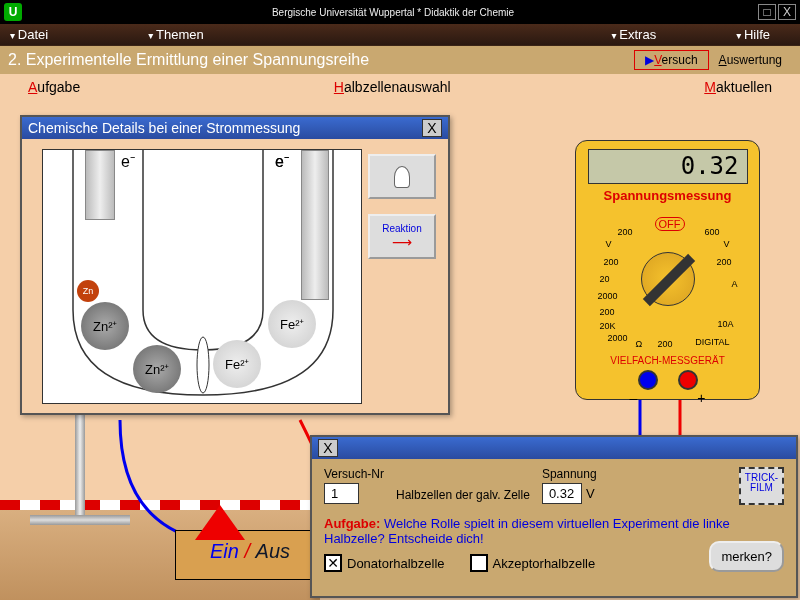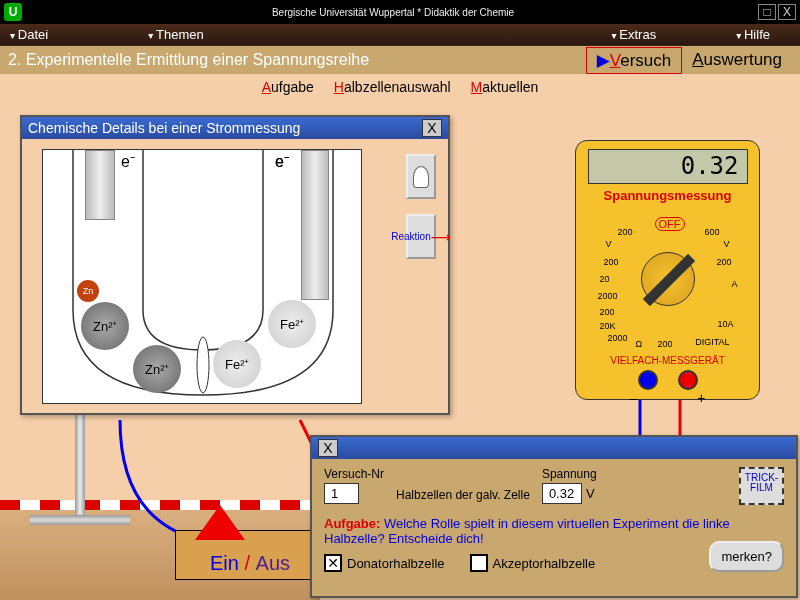--- a/index.html
+++ b/index.html
@@ -12,56 +12,56 @@
 .titlebar .winbtn { width: 18px; height: 16px; border: 1px solid #888; color: #ccc; font-size: 12px; text-align: center; line-height: 14px; margin-left: 2px; cursor: pointer; }
 
 
 .menubar { height: 22px; background: linear-gradient(#4a2a1a, #2a1810); display: flex; align-items: center; padding: 0 10px; border-bottom: 1px solid #3a2416; }
 .menubar .item { color: #fff; font-size: 13px; margin-right: 100px; cursor: pointer; }
 .menubar .item::before { content: "▾ "; font-size: 10px; }
 
 
 .header { height: 28px; background: #c9a870; display: flex; align-items: center; padding: 0 8px; }
 .header .heading { color: #fff; font-size: 16px; flex: 1; }
-.header .tab { padding: 2px 10px; font-size: 17px; cursor: pointer; }
+.header .tab { padding: 2px 10px; font-size: 12px; cursor: pointer; }
 .header .tab.active { border: 1px solid #d00; color: #000; }
 .header .tab .arrow { color: #00d; }
 .header .tab .uline { color: #d00; text-decoration: underline; }
 .header .tab.inactive .uline { color: #000; text-decoration: underline; }
 
-.subnav { height: 26px; display: flex; align-items: center; justify-content: center; padding: 0 44px; gap: 20px; }
+.subnav { height: 26px; display: flex; align-items: center; justify-content: space-between; padding: 0 28px; gap: 20px; }
 .subnav a { font-size: 14px; cursor: pointer; }
 .subnav a .uline { color: #d00; text-decoration: underline; }
 
 
 .canvas { position: absolute; top: 100px; left: 0; width: 800px; height: 500px; }
 
 .floor { position: absolute; left: 0; bottom: 0; width: 320px; height: 100px; }
 .floorpat { width: 100%; height: 10px; display: flex; }
 .floorpat span { width: 20px; height: 10px; }
 .fred { background: #d00; } .fwht { background: #fff; }
 .floorfill { width: 100%; height: 90px; background: linear-gradient(#d9af80, #c0915e); }
 
 .stand { position: absolute; left: 75px; top: 300px; width: 10px; height: 120px; background: linear-gradient(to right, #999, #eee, #999); }
 .standbase { position: absolute; left: 30px; top: 415px; width: 100px; height: 10px; background: linear-gradient(#999, #ddd, #999); }
 
-.switchbox { position: absolute; left: 175px; top: 430px; width: 150px; height: 50px; background: #d9a050; border: 1px solid #000; display: flex; align-items: flex-end; justify-content: center; padding-bottom: 4px; font-size: 20px; }
-.switchbox .ein { color: #00e; } .switchbox .slash { color: #d00; } .switchbox .aus { color: #4c1d95; }
+.switchbox { position: absolute; left: 175px; top: 430px; width: 150px; height: 50px; background: #d9a050; border: 1px solid #000; display: flex; align-items: flex-end; justify-content: center; padding-bottom: 16px; font-size: 20px; font-style: italic; }
+.switchbox .ein { color: #00e; } .switchbox .slash { color: #d00; } .switchbox .aus { color: #0f172a; }
 .switchtri { position: absolute; left: 195px; top: 405px; width: 0; height: 0; border-left: 25px solid transparent; border-right: 25px solid transparent; border-bottom: 35px solid #e00; }
 
 
 .chemwin { position: absolute; left: 20px; top: 15px; width: 430px; height: 300px; border: 2px solid #555; background: #f5cfa9; box-shadow: 2px 2px 5px rgba(0,0,0,0.3); }
 .chemwin .tbar { height: 22px; background: linear-gradient(#3a6bd0, #2a4ba0); display: flex; align-items: center; padding: 0 6px; color: #fff; font-size: 14px; }
 .chemwin .tbar .txt { flex: 1; }
 .chemwin .tbar .close { width: 20px; height: 18px; background: #ccc; border: 1px solid #333; color: #000; text-align: center; line-height: 16px; font-size: 14px; cursor: pointer; }
 .chemwin .body { position: relative; height: 276px; }
 
 .utube { position: absolute; left: 20px; top: 10px; width: 320px; height: 255px; background: #fff; border: 1px solid #333; }
 
-.sidebtn { position: absolute; right: 12px; width: 30px; height: 45px; background: #ddd; border: 2px outset #eee; cursor: pointer; display: flex; flex-direction: row; align-items: center; justify-content: center; font-size: 10px; }
+.sidebtn { position: absolute; right: 12px; width: 68px; height: 45px; background: #ddd; border: 2px outset #eee; cursor: pointer; display: flex; flex-direction: column; align-items: center; justify-content: center; font-size: 10px; }
 .bulbbtn { top: 15px; }
 .bulbbtn .bulb { width: 16px; height: 22px; border: 1px solid #666; border-radius: 50% 50% 20% 20%; background: #fff; }
 .rxnbtn { top: 75px; color: #00d; }
 .rxnbtn .arrow { color: #d00; font-size: 14px; }
 
 
 .meter { position: absolute; right: 40px; top: 40px; width: 185px; height: 260px; background: #f5c22d; border: 1px solid #333; border-radius: 12px; padding: 8px; }
 .meter .lcd { width: 160px; height: 35px; background: #c5c8a8; border: 1px solid #333; margin: 0 auto; text-align: right; font-size: 24px; padding: 2px 8px; font-family: monospace; }
 .meter .label { color: #d00; font-size: 13px; text-align: center; margin-top: 4px; font-weight: bold; }
 .meter .dial { width: 140px; height: 140px; margin: 6px auto; position: relative; }

